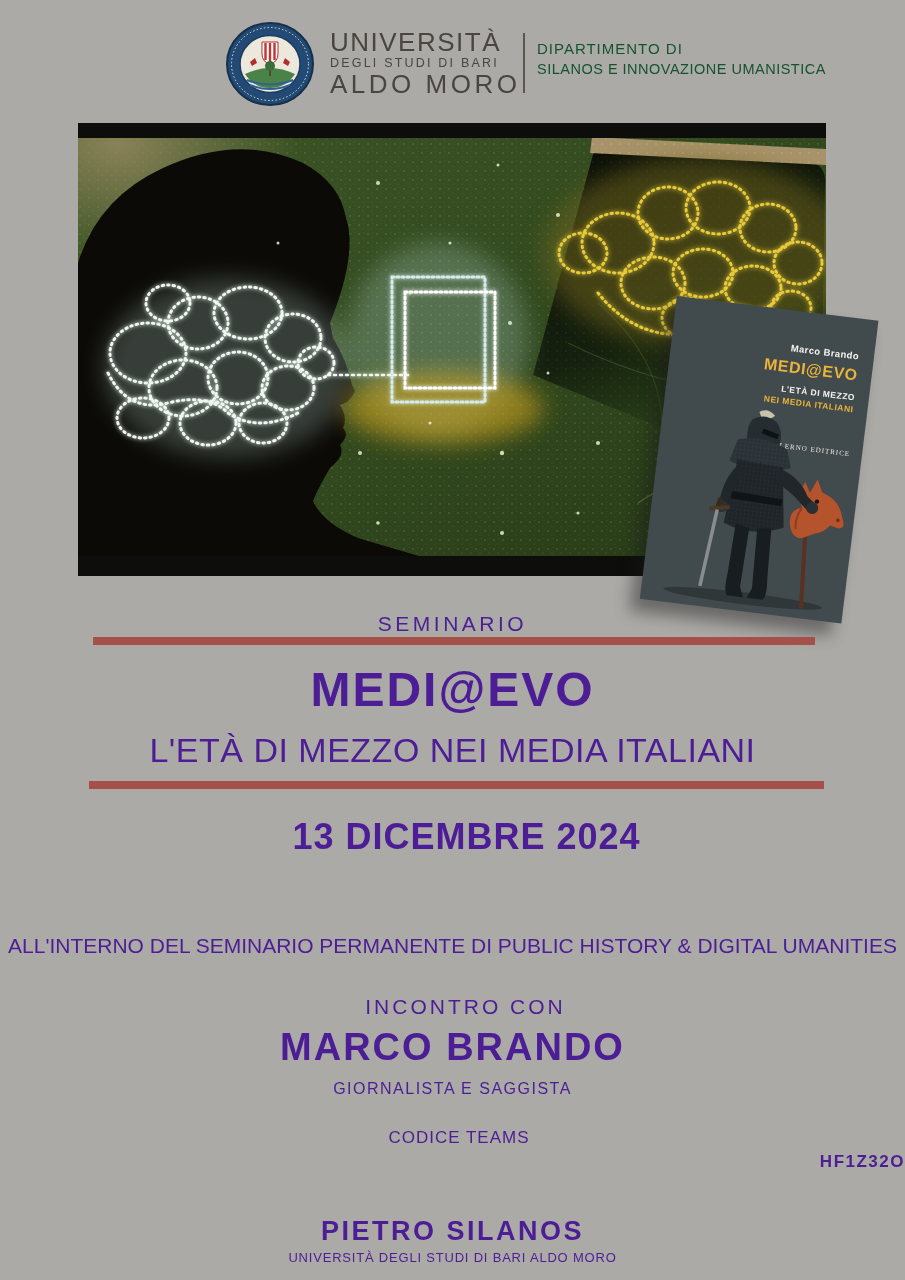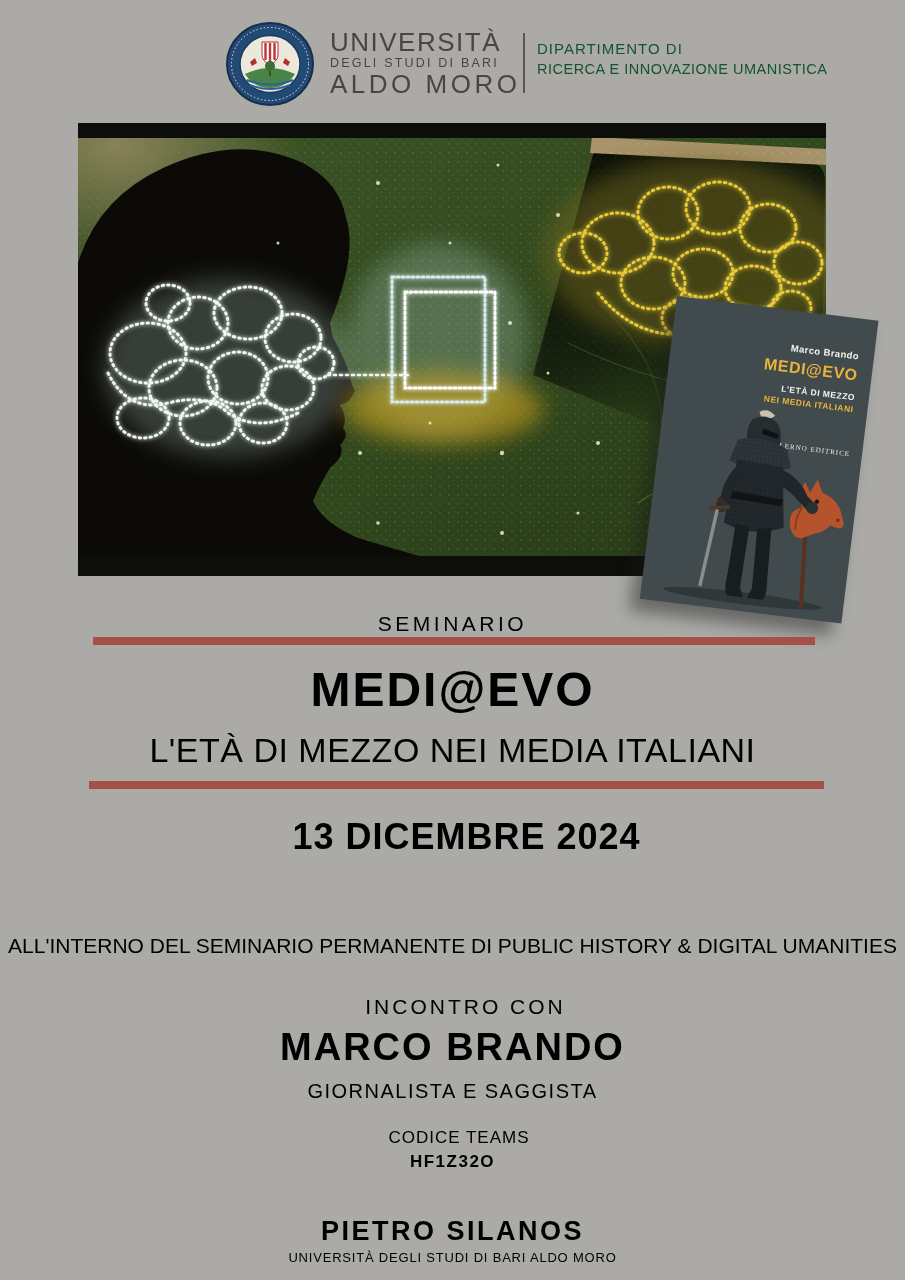--- a/index.html
+++ b/index.html
@@ -23,35 +23,35 @@
         transform:rotate(7deg);transform-origin:top left;
         box-shadow:-9px 13px 16px rgba(25,25,25,.45);}
   .bk-author{position:absolute;right:15px;top:32px;color:#f4f2ee;font-size:9.5px;font-weight:bold;letter-spacing:.4px;}
   .bk-title{position:absolute;right:14px;top:48px;color:#eab33a;font-size:16px;font-weight:bold;letter-spacing:.6px;}
   .bk-sub1{position:absolute;right:14px;top:74px;color:#f4f2ee;font-size:8.5px;font-weight:bold;letter-spacing:.5px;}
   .bk-sub2{position:absolute;right:14px;top:86px;color:#eab33a;font-size:8.5px;font-weight:bold;letter-spacing:.5px;}
   .bk-pub{position:absolute;right:12px;top:126px;display:flex;align-items:center;gap:4px;}
   .bk-pub-text{color:#e9e7e2;font-family:"Liberation Serif",serif;font-size:7px;letter-spacing:1px;}
   .knight{position:absolute;left:4px;bottom:6px;}
   
-  .c{position:absolute;left:0;right:0;text-align:center;color:#000000;white-space:nowrap;}
+  .c{position:absolute;left:0;right:0;text-align:center;color:#4c1d95;white-space:nowrap;}
   .kicker{top:612px;font-size:21px;letter-spacing:3.5px;}
   .rule{position:absolute;height:8px;background:#a5514a;}
   .rule1{left:93px;top:637px;width:722px;}
   .rule2{left:89px;top:781px;width:735px;}
   .title{top:662px;font-size:48px;font-weight:bold;letter-spacing:2px;}
   .subtitle{top:731px;font-size:34px;letter-spacing:.5px;}
   .date{top:816px;font-size:36px;font-weight:bold;letter-spacing:1px;padding-left:28px;}
   .time{top:870px;font-size:23px;font-weight:bold;letter-spacing:1px;}
   .context{top:934px;font-size:21px;letter-spacing:0;}
   .meet{top:995px;font-size:21px;letter-spacing:3px;padding-left:26px;}
   .speaker{top:1026px;font-size:38px;font-weight:bold;letter-spacing:2px;}
-  .role{top:1080px;font-size:20px;letter-spacing:1.5px;}
+  .role{top:1080px;font-size:16px;letter-spacing:1.5px;}
   .teams-label{top:1128px;font-size:17px;letter-spacing:1px;margin-left:13px;}
-  .teams-code{top:1152px;font-size:17px;font-weight:bold;letter-spacing:1.5px;}
+  .teams-code{top:1152px;font-size:17px;font-weight:bold;letter-spacing:1.5px;text-align:right;}
   .intro{top:1194px;font-size:18px;letter-spacing:1px;}
   .moderator{top:1216px;font-size:27px;font-weight:bold;letter-spacing:2.5px;text-align:center;}
   .affil{top:1250px;font-size:13px;letter-spacing:.8px;}
 </style>
 </head>
 <body>
 
 <div class="poster">
 
   <svg class="seal" width="88" height="84" viewBox="0 0 88 84">
@@ -73,21 +73,21 @@
   </svg>
 
   <div class="wordmark">
     <div class="wm1">UNIVERSITÀ</div>
     <div class="wm2">DEGLI STUDI DI BARI</div>
     <div class="wm3">ALDO MORO</div>
   </div>
   <div class="hdr-divider"></div>
   <div class="dept">
     <div class="dept1">DIPARTIMENTO DI</div>
-    <div class="dept2">RICERCA E INNOVAZIONE UMANISTICA</div>
+    <div class="dept2">SILANOS E INNOVAZIONE UMANISTICA</div>
   </div>
 
   <svg class="hero" viewBox="0 0 748 453">
     <defs>
       <linearGradient id="bgGrad" x1="0" y1="0" x2="1" y2="1">
         <stop offset="0" stop-color="#3c5526"></stop>
           <stop offset="0.55" stop-color="#31481e"></stop>
           <stop offset="1" stop-color="#263816"></stop>
       </linearGradient>
       <radialGradient id="tanGrad" cx="0.12" cy="0.1" r="0.55">

